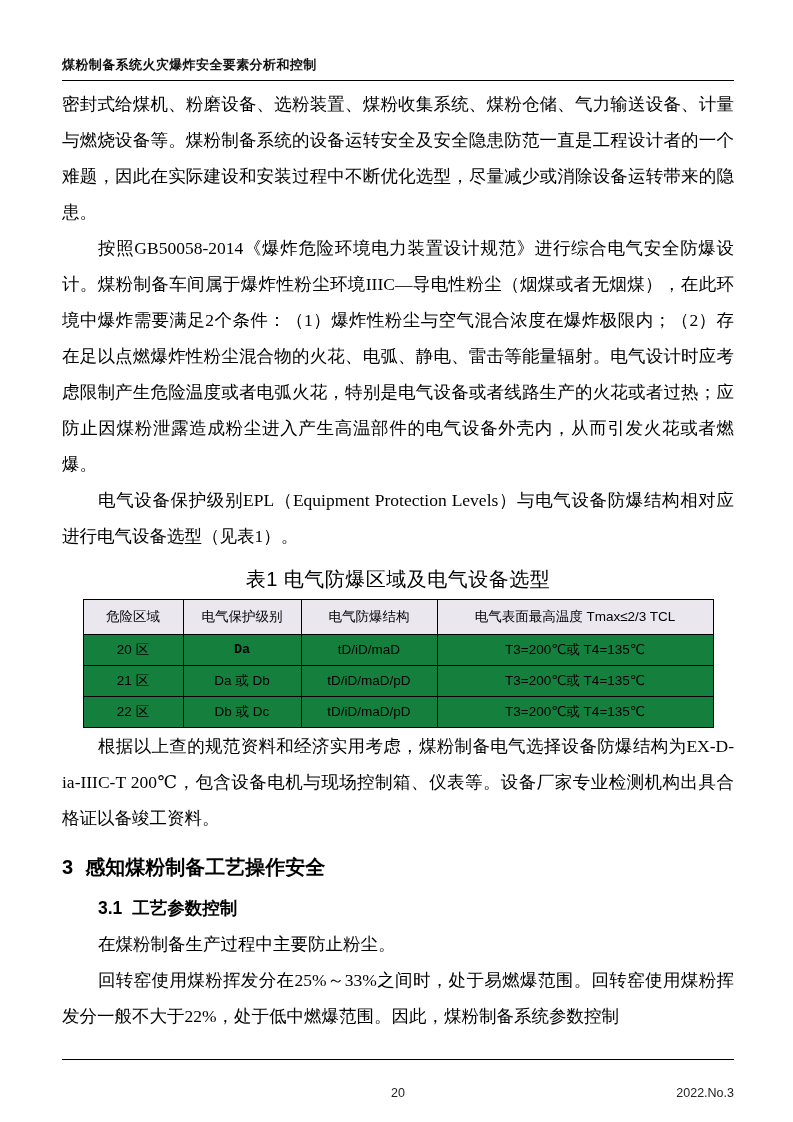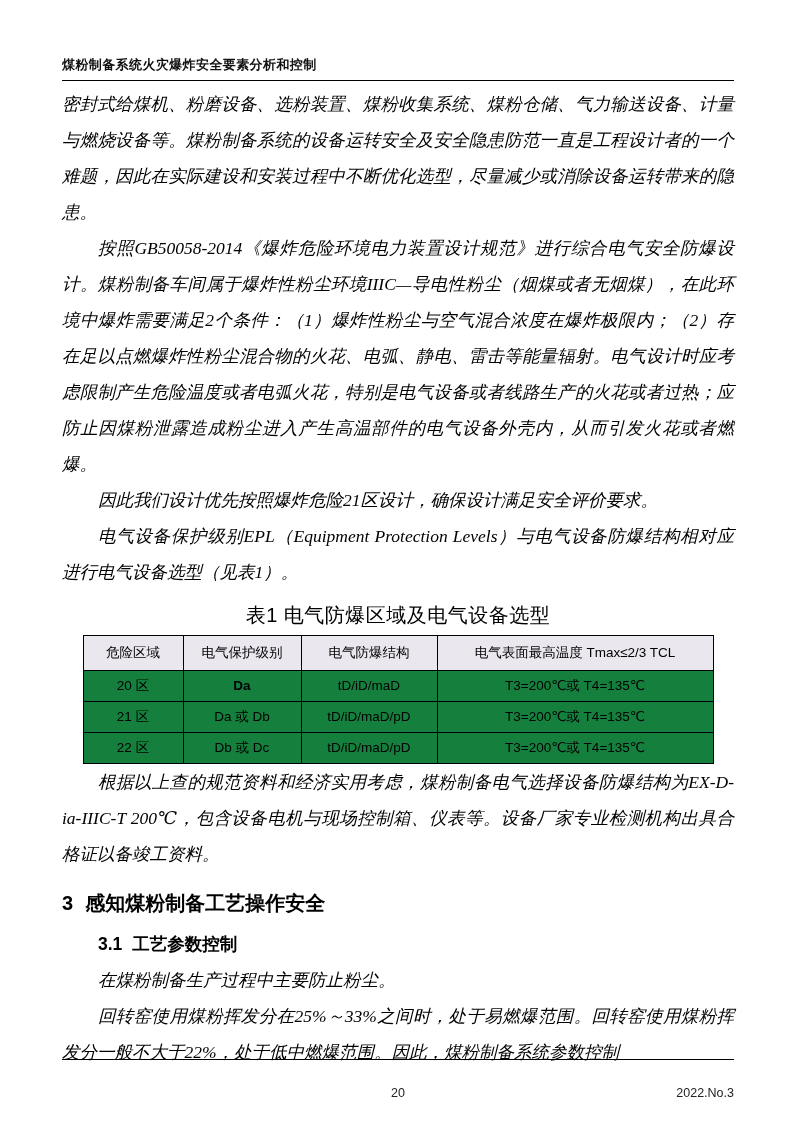--- a/index.html
+++ b/index.html
@@ -53,21 +53,20 @@
     left: 0;
     width: 672px;
   }
   p.para {
     margin: 0 0 0 0;
     font-size: 17.5px;
     line-height: 36px;
     text-align: justify;
     text-justify: inter-ideograph;
     font-family: "Liberation Serif", "DejaVu Serif", serif;
-    font-style: italic;
   }
   p.indent {
     text-indent: 36px;
   }
   
   .table-caption {
     text-align: center;
     font-size: 20px;
     font-family: "Liberation Sans", "DejaVu Sans", sans-serif;
     margin: 12px 0 6px 0;
@@ -91,20 +90,21 @@
   table.spec thead th {
     background: #ebe7ef;
     font-weight: normal;
     height: 26px;
   }
   table.spec tbody td {
     background: #15803d;
   }
   table.spec td.bold {
     font-weight: bold;
+    font-family: Liberation Mono, monospace;
   }
   col.c1 { width: 100px; }
   col.c2 { width: 118px; }
   col.c3 { width: 136px; }
   col.c4 { width: 276px; }
   
   h2.sec {
     font-size: 20px;
     font-family: "Liberation Sans", "DejaVu Sans", sans-serif;
     font-weight: bold;
@@ -156,21 +156,20 @@
 
   <div class="content">
 
     <div class="header">煤粉制备系统火灾爆炸安全要素分析和控制</div>
     <div class="header-rule"></div>
 
     <div class="body-area">
 
       <p class="para">密封式给煤机、粉磨设备、选粉装置、煤粉收集系统、煤粉仓储、气力输送设备、计量与燃烧设备等。煤粉制备系统的设备运转安全及安全隐患防范一直是工程设计者的一个难题，因此在实际建设和安装过程中不断优化选型，尽量减少或消除设备运转带来的隐患。</p>
       <p class="para indent">按照GB50058-2014《爆炸危险环境电力装置设计规范》进行综合电气安全防爆设计。煤粉制备车间属于爆炸性粉尘环境IIIC—导电性粉尘（烟煤或者无烟煤），在此环境中爆炸需要满足2个条件：（1）爆炸性粉尘与空气混合浓度在爆炸极限内；（2）存在足以点燃爆炸性粉尘混合物的火花、电弧、静电、雷击等能量辐射。电气设计时应考虑限制产生危险温度或者电弧火花，特别是电气设备或者线路生产的火花或者过热；应防止因煤粉泄露造成粉尘进入产生高温部件的电气设备外壳内，从而引发火花或者燃爆。</p>
-      <p class="para indent">因此我们设计优先按照爆炸危险21区设计，确保设计满足安全评价要求。</p>
       <p class="para indent">电气设备保护级别EPL（Equipment Protection Levels）与电气设备防爆结构相对应进行电气设备选型（见表1）。</p>
 
       <div class="table-caption">表1  电气防爆区域及电气设备选型</div>
 
       <table class="spec">
         <colgroup>
           <col class="c1">
             <col class="c2">
             <col class="c3">
             <col class="c4">

